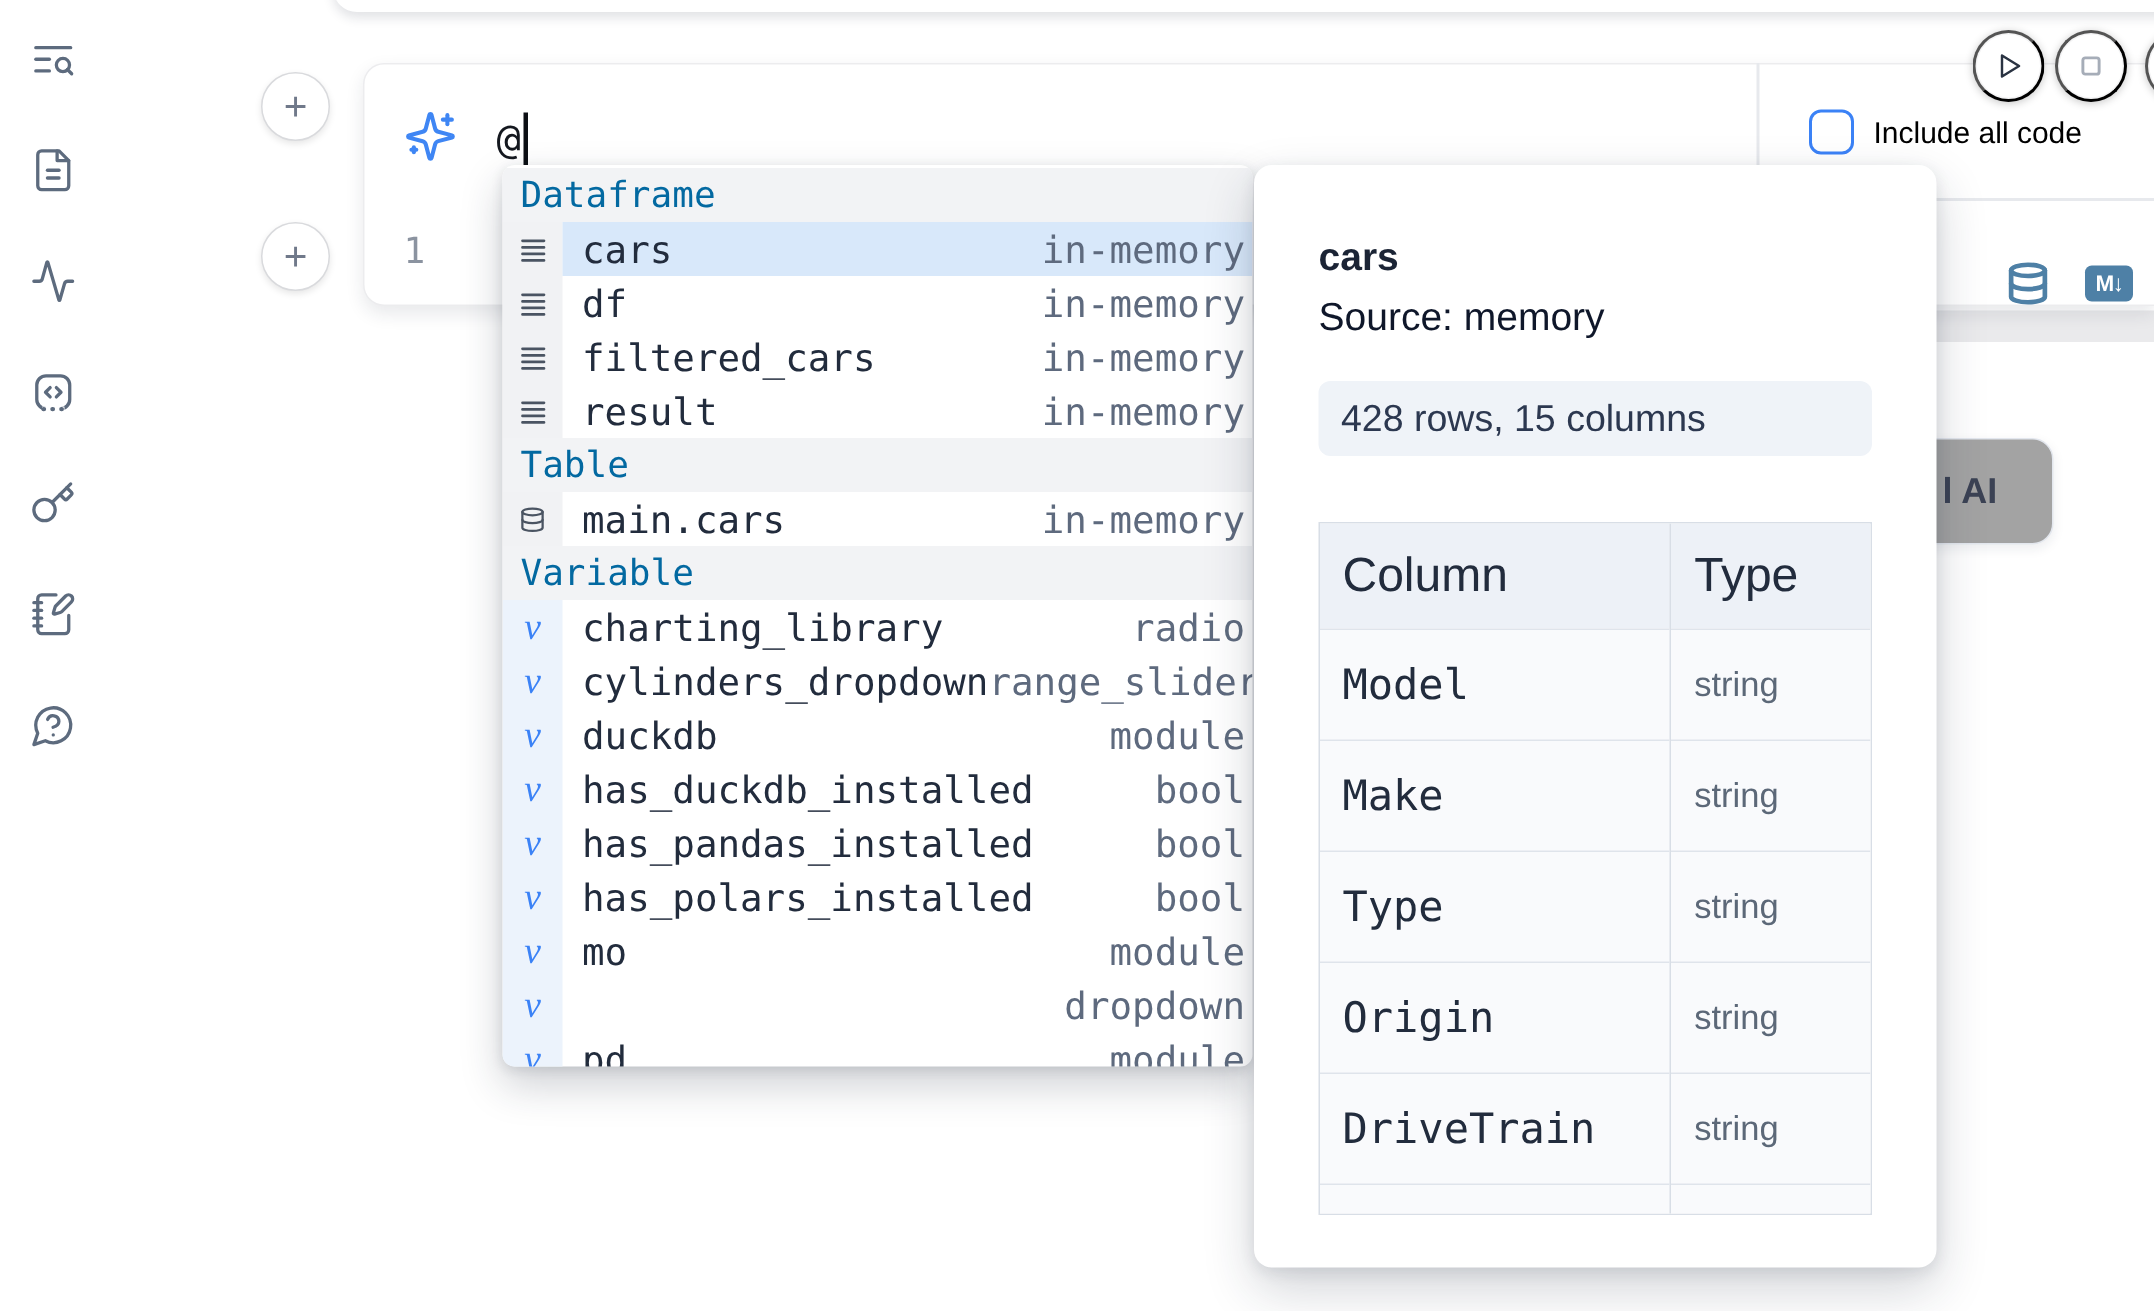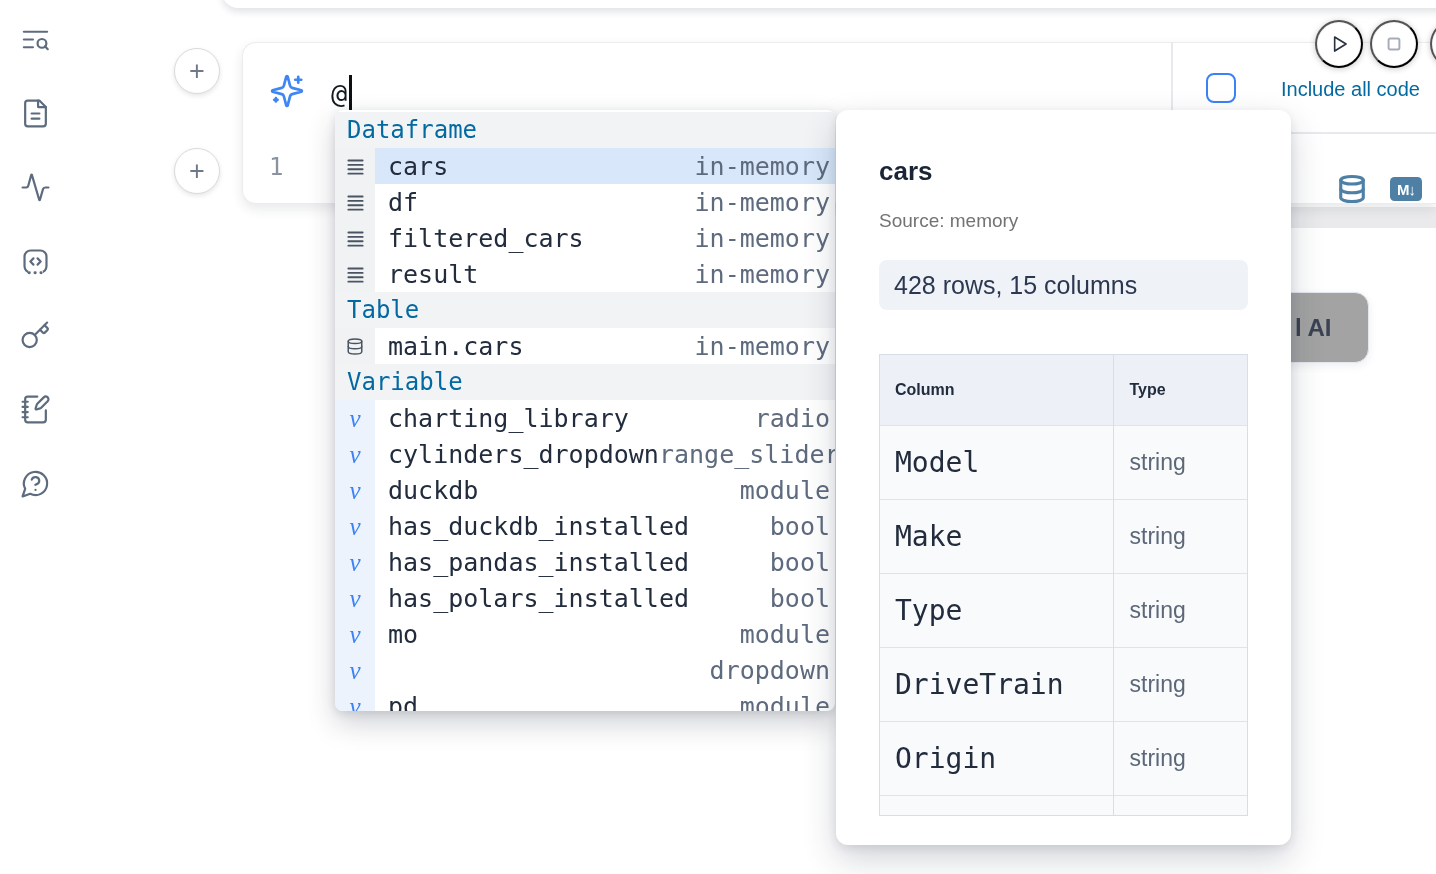--- a/index.html
+++ b/index.html
@@ -39,21 +39,21 @@
   .ed-db-icon svg { stroke:#4e80a6; fill:none; stroke-width:2.5; stroke-linecap:round; }
   .md-badge { position:absolute; left:1147px; top:134px; width:32px; height:24px; background:#4e80a6;
     border-radius:4.5px; color:#fff; font-size:15px; font-weight:bold; display:flex;
     align-items:center; justify-content:center; letter-spacing:-1px; cursor:pointer; }
 
   
   .include-box { position:absolute; left:928px; top:-1px; width:267px; height:92px;
     border-left:2px solid #e7e9ed; border-bottom:2px solid #e7e9ed; }
   .checkbox { position:absolute; left:33px; top:31px; width:30px; height:30px;
     border:2.5px solid #3b82f6; border-radius:8px; background:#fff; cursor:pointer; }
-  .include-label { position:absolute; left:76px; top:36px; font-size:20px; color:#0369a1; white-space:nowrap;margin-left:32px; }
+  .include-label { position:absolute; left:76px; top:36px; font-size:20px; color:#000000; white-space:nowrap; }
 
   
   .console-strip { position:absolute; left:1171px; top:207px; width:265px; height:21px;
     background:#eaeaec; z-index:8; }
 
   
   .circle-btn { position:absolute; top:20px; width:48px; height:48px; border-radius:50%;
     background:#fff; box-shadow:0 1px 6px rgba(0,0,0,.22), inset 0 0 0 1px #f4f4f5;
     display:flex; align-items:center; justify-content:center; cursor:pointer; z-index:40; }
   .circle-btn.play { left:1315px; }
@@ -83,27 +83,27 @@
   .ac-row.selected .ac-main { background:#d8e8fa; }
   .ac-name { font-size:25px; color:#222c3d; white-space:pre; }
   .ac-type { margin-left:auto; font-size:25px; color:#5e6a7e; white-space:pre;
     padding-right:5px; min-width:0; }
 
   
   .preview { position:absolute; left:836px; top:110px; width:455px; height:735px; background:#fff;
     border-radius:12px; box-shadow:0 14px 34px rgba(30,41,59,.20), 0 3px 10px rgba(30,41,59,.10);
     z-index:30; padding:48px 43px 0 43px; }
   .pv-title { font-size:26px; font-weight:bold; color:#1b2435; line-height:1; }
-  .pv-source { margin-top:27px; font-size:19px; color:#737373; line-height:1; }
+  .pv-source { margin-top:14px; font-size:26px; color:#0f172a; line-height:1; }
   .pv-pill { margin-top:30px; height:50px; background:#eff3f8; border-radius:8px; display:flex;
     align-items:center; padding-left:15px; font-size:25px; color:#2c3850; }
   .pv-table-wrap { margin-top:44px; width:369px; height:462px; overflow:hidden;
     border:1px solid #d8dee6; }
   table.pv-table { border-collapse:collapse; width:100%; }
-  .pv-table th { height:70px; background:#edf1f7; font-weight:700; font-size:16px; color:#222c3d;
+  .pv-table th { height:70px; background:#edf1f7; font-weight:400; font-size:32px; color:#222c3d;
     text-align:left; padding-left:15px; }
   .pv-table th.type-col, .pv-table td.type-col { border-left:1px solid #d8dee6; width:134px; padding-left:16px; }
   .pv-table td { height:74px; background:#f9fafc; border-top:1px solid #dfe4eb; padding-left:15px; }
   .pv-table td.col-name { font-family:"DejaVu Sans Mono", monospace; font-size:28px; color:#222c3d; }
   .pv-table td.col-type { font-size:23px; color:#5c6878; }
 </style>
 </head>
 <body>
 
 <div class="prev-cell"></div>
@@ -381,27 +381,27 @@
           </tr>
           <tr>
             <td class="col-name">Make</td>
             <td class="col-type type-col">string</td>
           </tr>
           <tr>
             <td class="col-name">Type</td>
             <td class="col-type type-col">string</td>
           </tr>
           <tr>
+            <td class="col-name">Origin</td>
+            <td class="col-type type-col">string</td>
+          </tr>
+          <tr>
             <td class="col-name">DriveTrain</td>
             <td class="col-type type-col">string</td>
           </tr>
           <tr>
-            <td class="col-name">Origin</td>
-            <td class="col-type type-col">string</td>
-          </tr>
-          <tr>
             <td class="col-name"></td>
             <td class="col-type type-col"></td>
           </tr>
         </tbody>
     </table>
   </div>
 </div>
 
 </body></html>

